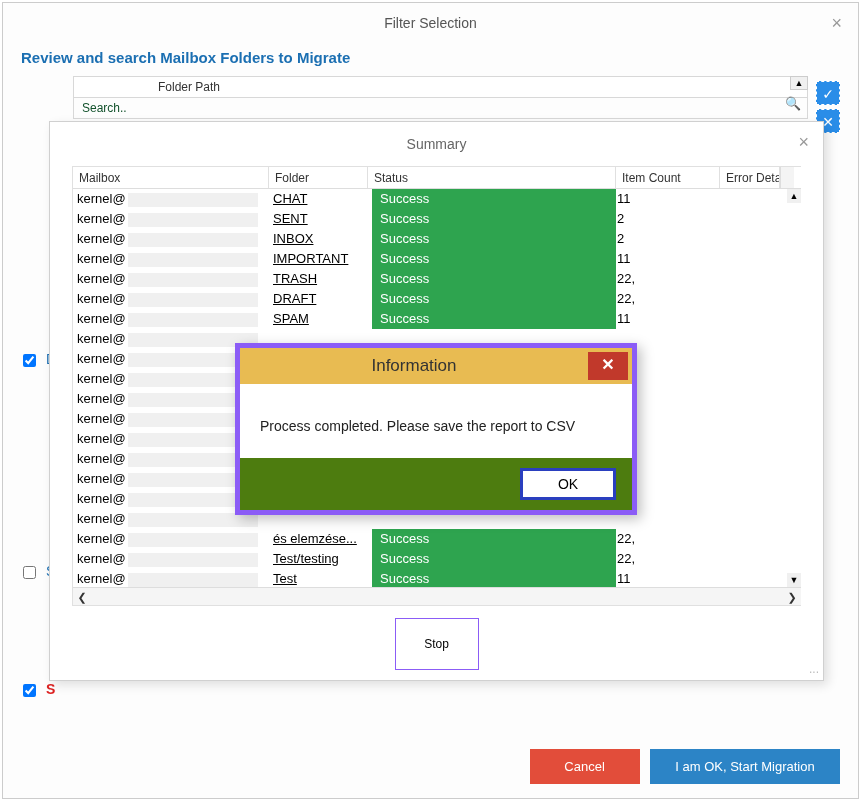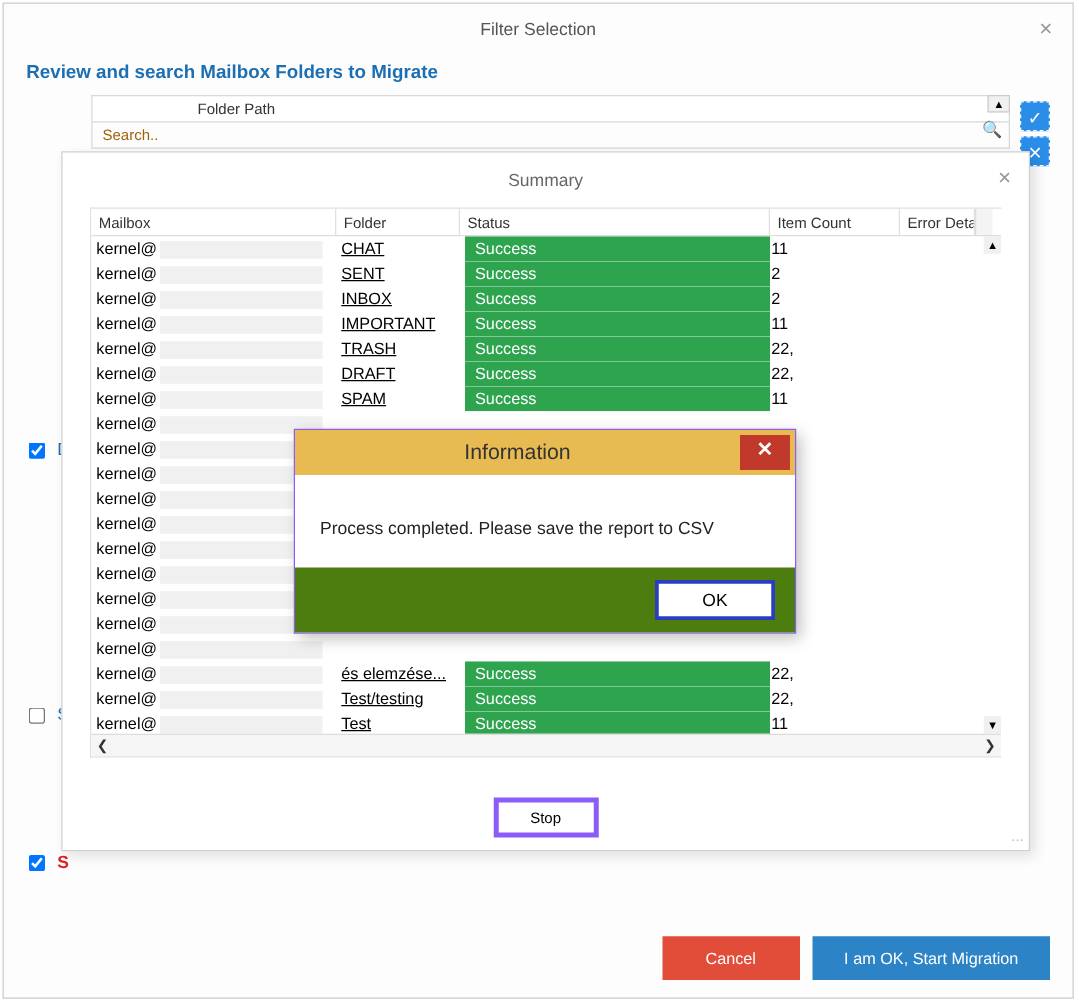--- a/index.html
+++ b/index.html
@@ -7,21 +7,21 @@
 
 
 .outer-dialog { width: 857px; height: 797px; border: 1px solid #ccc; margin: 2px; position: relative; background: #fdfdfd; }
 .outer-title { text-align: center; font-size: 14px; color: #555; padding: 12px 0; }
 .outer-close { position: absolute; top: 10px; right: 16px; font-size: 18px; color: #999; cursor: pointer; }
 .section-title { color: #1b6fb2; font-size: 15px; font-weight: 600; padding: 6px 18px 10px; }
 
 
 .folder-bar { margin: 0 50px 0 70px; position: relative; }
 .folder-header { background: #fff; border: 1px solid #d8d8d8; border-bottom: none; padding: 3px 84px; font-size: 12px; color: #333; }
-.folder-search { border: 1px solid #d8d8d8; padding: 3px 26px 3px 8px; font-size: 12px; color: #a16207; position: relative; }
+.folder-search { border: 1px solid #d8d8d8; padding: 3px 26px 3px 8px; font-size: 12px; color: #14532d; position: relative; }
 .updown { position: absolute; right: 0; top: 0; width: 18px; }
 .updown div { height: 14px; border: 1px solid #ccc; background: #f0f0f0; text-align: center; font-size: 9px; line-height: 12px; cursor: pointer; }
 .search-icon { position: absolute; right: 6px; top: 20px; color: #1b6fb2; font-size: 13px; }
 
 
 .side-btns { position: absolute; right: 18px; top: 78px; }
 .side-btns div { width: 24px; height: 24px; background: #2a8de8; margin-bottom: 4px; color: #fff; text-align: center; line-height: 24px; font-size: 14px; cursor: pointer; border: 1px dashed #fff; }
 
 
 .cb-row { position: absolute; left: 20px; font-size: 14px; color: #1b6fb2; }
@@ -63,25 +63,25 @@
 .badge { background: #2ea44f; color: #fff; padding: 0 8px; display: inline-block; width: 100%; }
 .cell-c { width: 104px; padding-left: 1px; }
 .cell-e { width: 60px; }
 
 .grid-hscroll { display: flex; height: 18px; background: #f5f5f5; position: absolute; bottom: 0; left: 0; right: 0; border-top: 1px solid #ddd; }
 .hs-arrow { width: 18px; text-align: center; font-size: 11px; line-height: 18px; cursor: pointer; color: #333; }
 .hs-track { flex: 1; }
 .vs-up { position: absolute; right: 0; top: 22px; width: 14px; height: 14px; background: #f0f0f0; text-align: center; font-size: 9px; line-height: 14px; cursor: pointer; }
 .vs-down { position: absolute; right: 0; bottom: 18px; width: 14px; height: 14px; background: #f0f0f0; text-align: center; font-size: 9px; line-height: 14px; cursor: pointer; }
 
-.stop-btn { position: absolute; left: 50%; transform: translateX(-50%); bottom: 10px; width: 84px; padding: 5px 0; text-align: center; border: 4px solid #8b5cf6; background: #fff; font-size: 12px; cursor: pointer; }
+.stop-btn { position: absolute; left: 50%; transform: translateX(-50%); bottom: 10px; width: 84px; padding: 18px 0; text-align: center; border: 1px solid #8b5cf6; background: #fff; font-size: 12px; cursor: pointer; }
 .resize-grip { position: absolute; right: 4px; bottom: 4px; font-size: 12px; color: #bbb; }
 
 
-.info-modal { position: absolute; left: 232px; top: 340px; width: 402px; border: 1px solid #8b5cf6; background: #fff; box-shadow: 4px 4px 12px rgba(0,0,0,0.25); }
+.info-modal { position: absolute; left: 232px; top: 340px; width: 402px; border: 5px solid #8b5cf6; background: #fff; box-shadow: 4px 4px 12px rgba(0,0,0,0.25); }
 .info-head { background: #e8bb52; height: 36px; display: flex; align-items: center; }
 .info-title { flex: 1; text-align: center; font-size: 17px; color: #333; }
 .info-x { width: 40px; height: 28px; background: #c1392b; color: #fff; text-align: center; line-height: 26px; font-size: 16px; margin-right: 4px; cursor: pointer; font-weight: bold; }
 .info-body { padding: 34px 20px 24px; font-size: 14px; color: #222; }
 .info-foot { background: #4d7c0f; padding: 10px 16px; text-align: right; }
 .ok-btn { display: inline-block; width: 96px; padding: 5px 0; text-align: center; border: 3px solid #2a3fbf; background: #fff; font-size: 14px; cursor: pointer; }
 </style>
 </head>
 <body>
 

